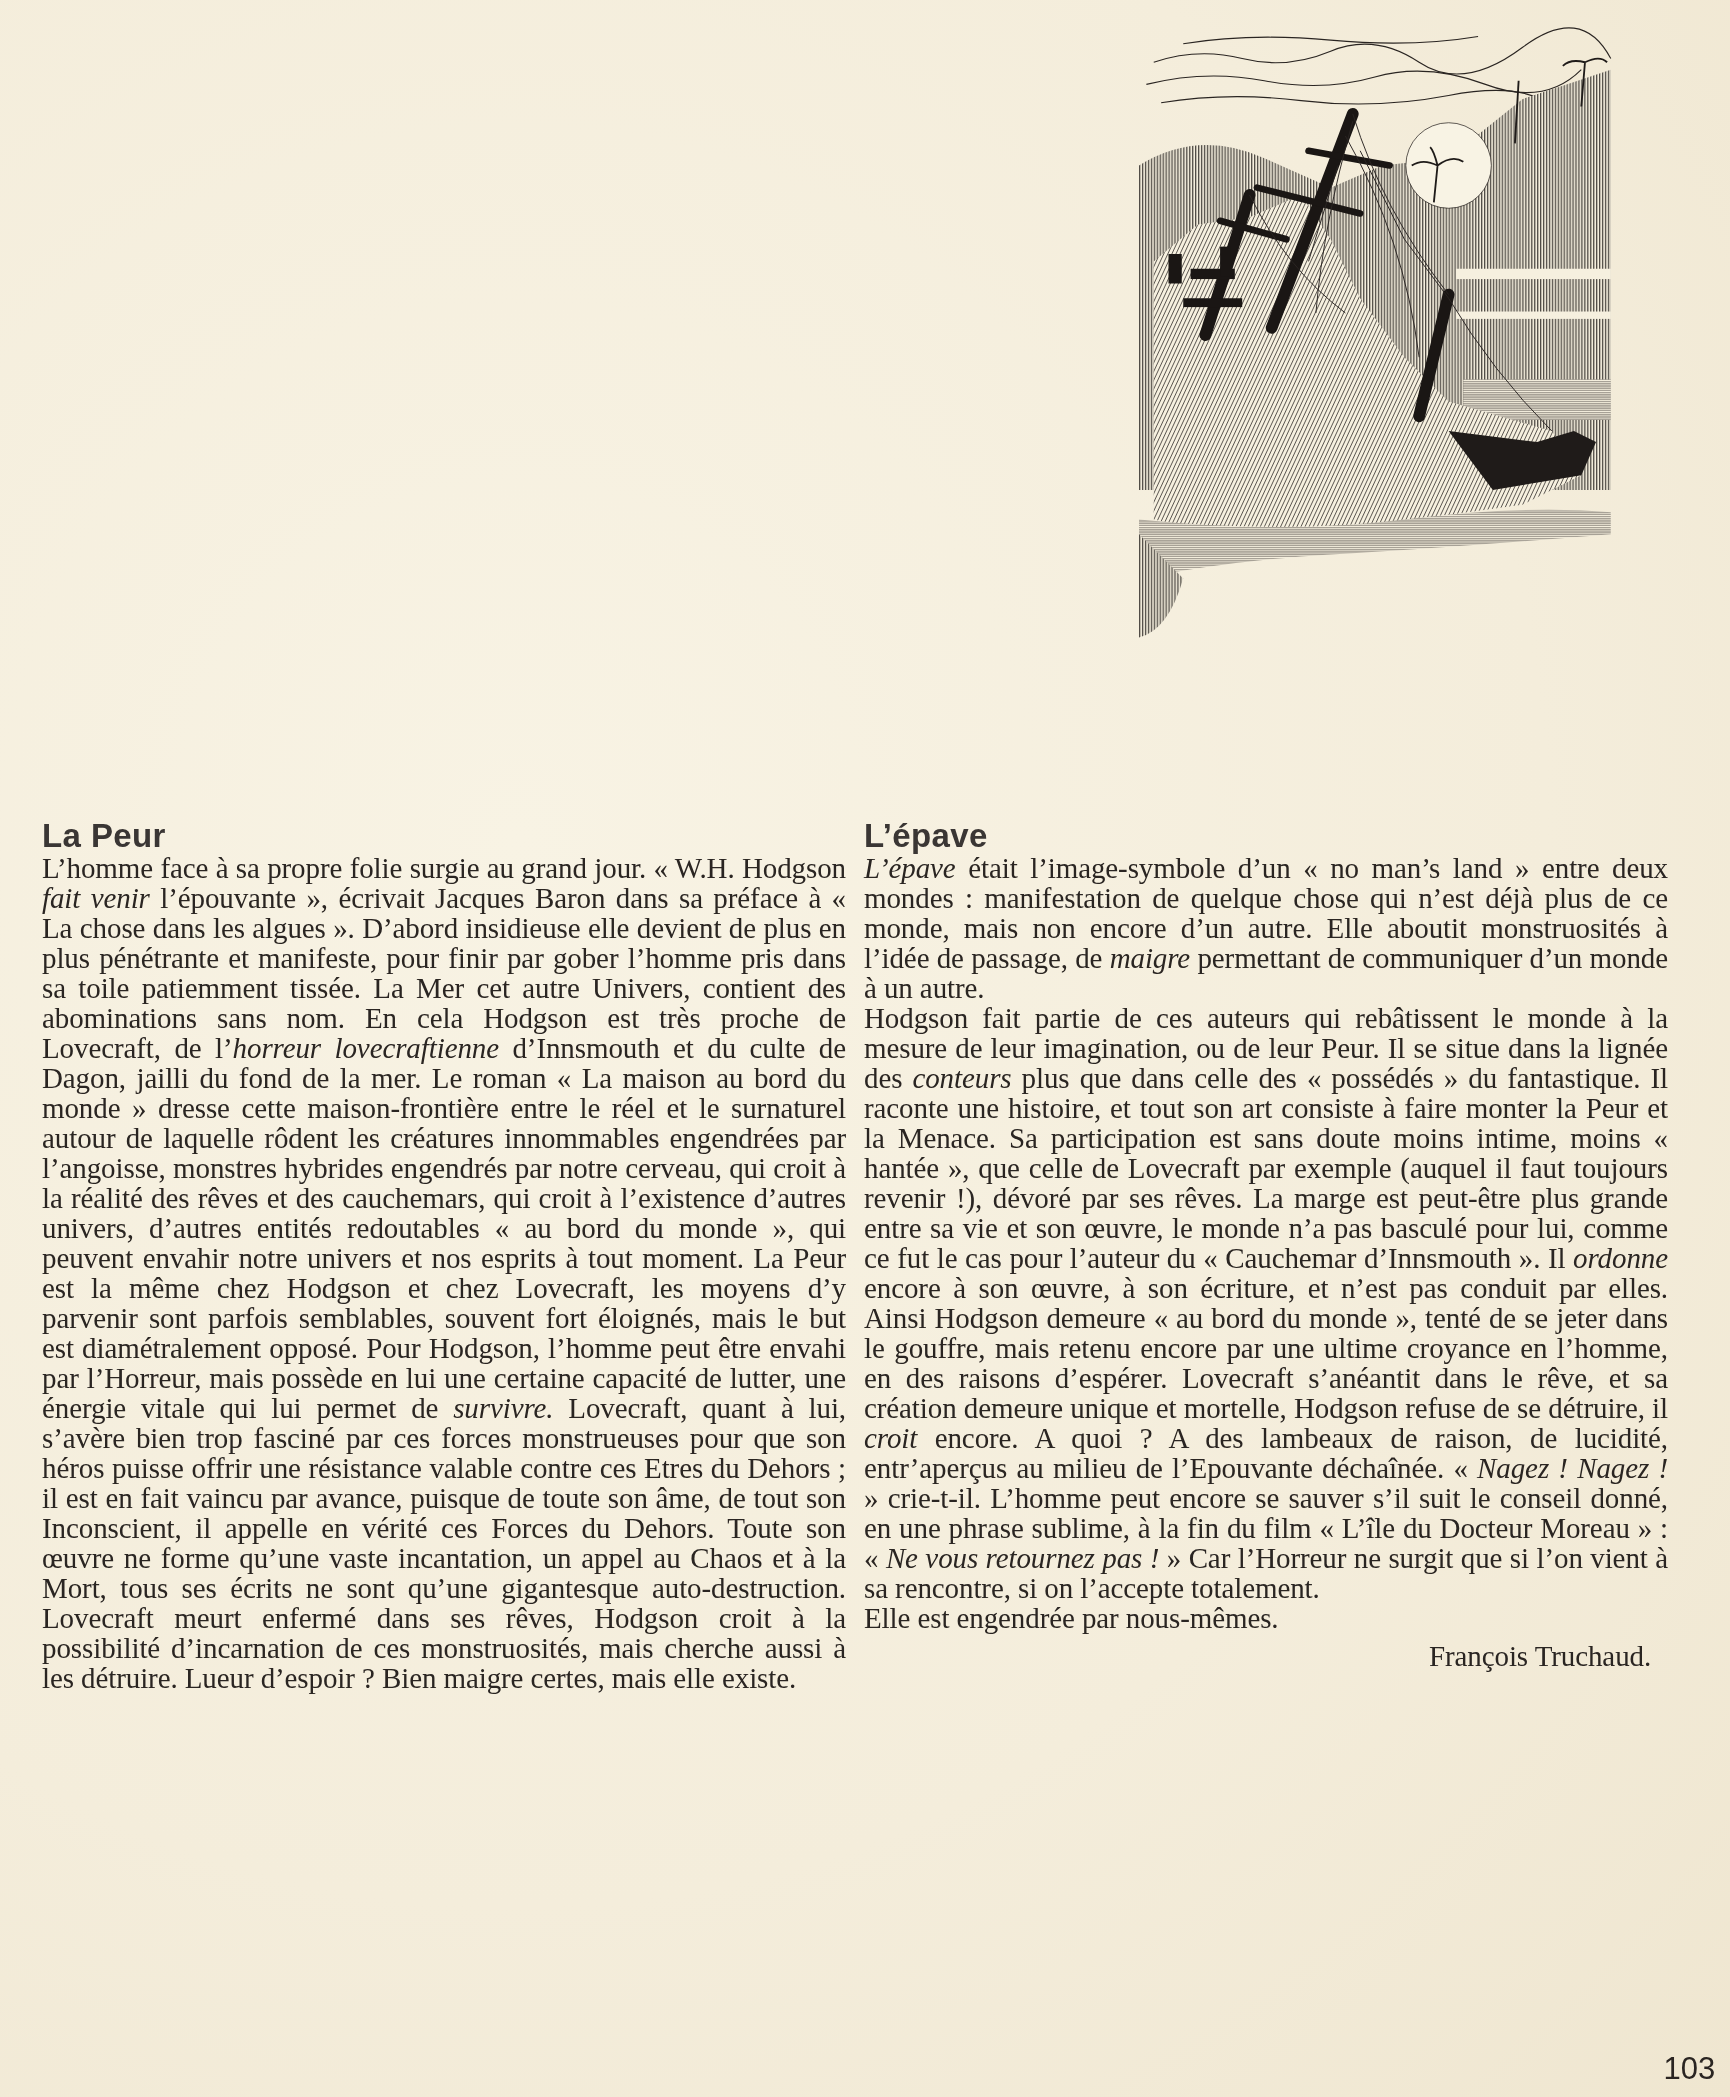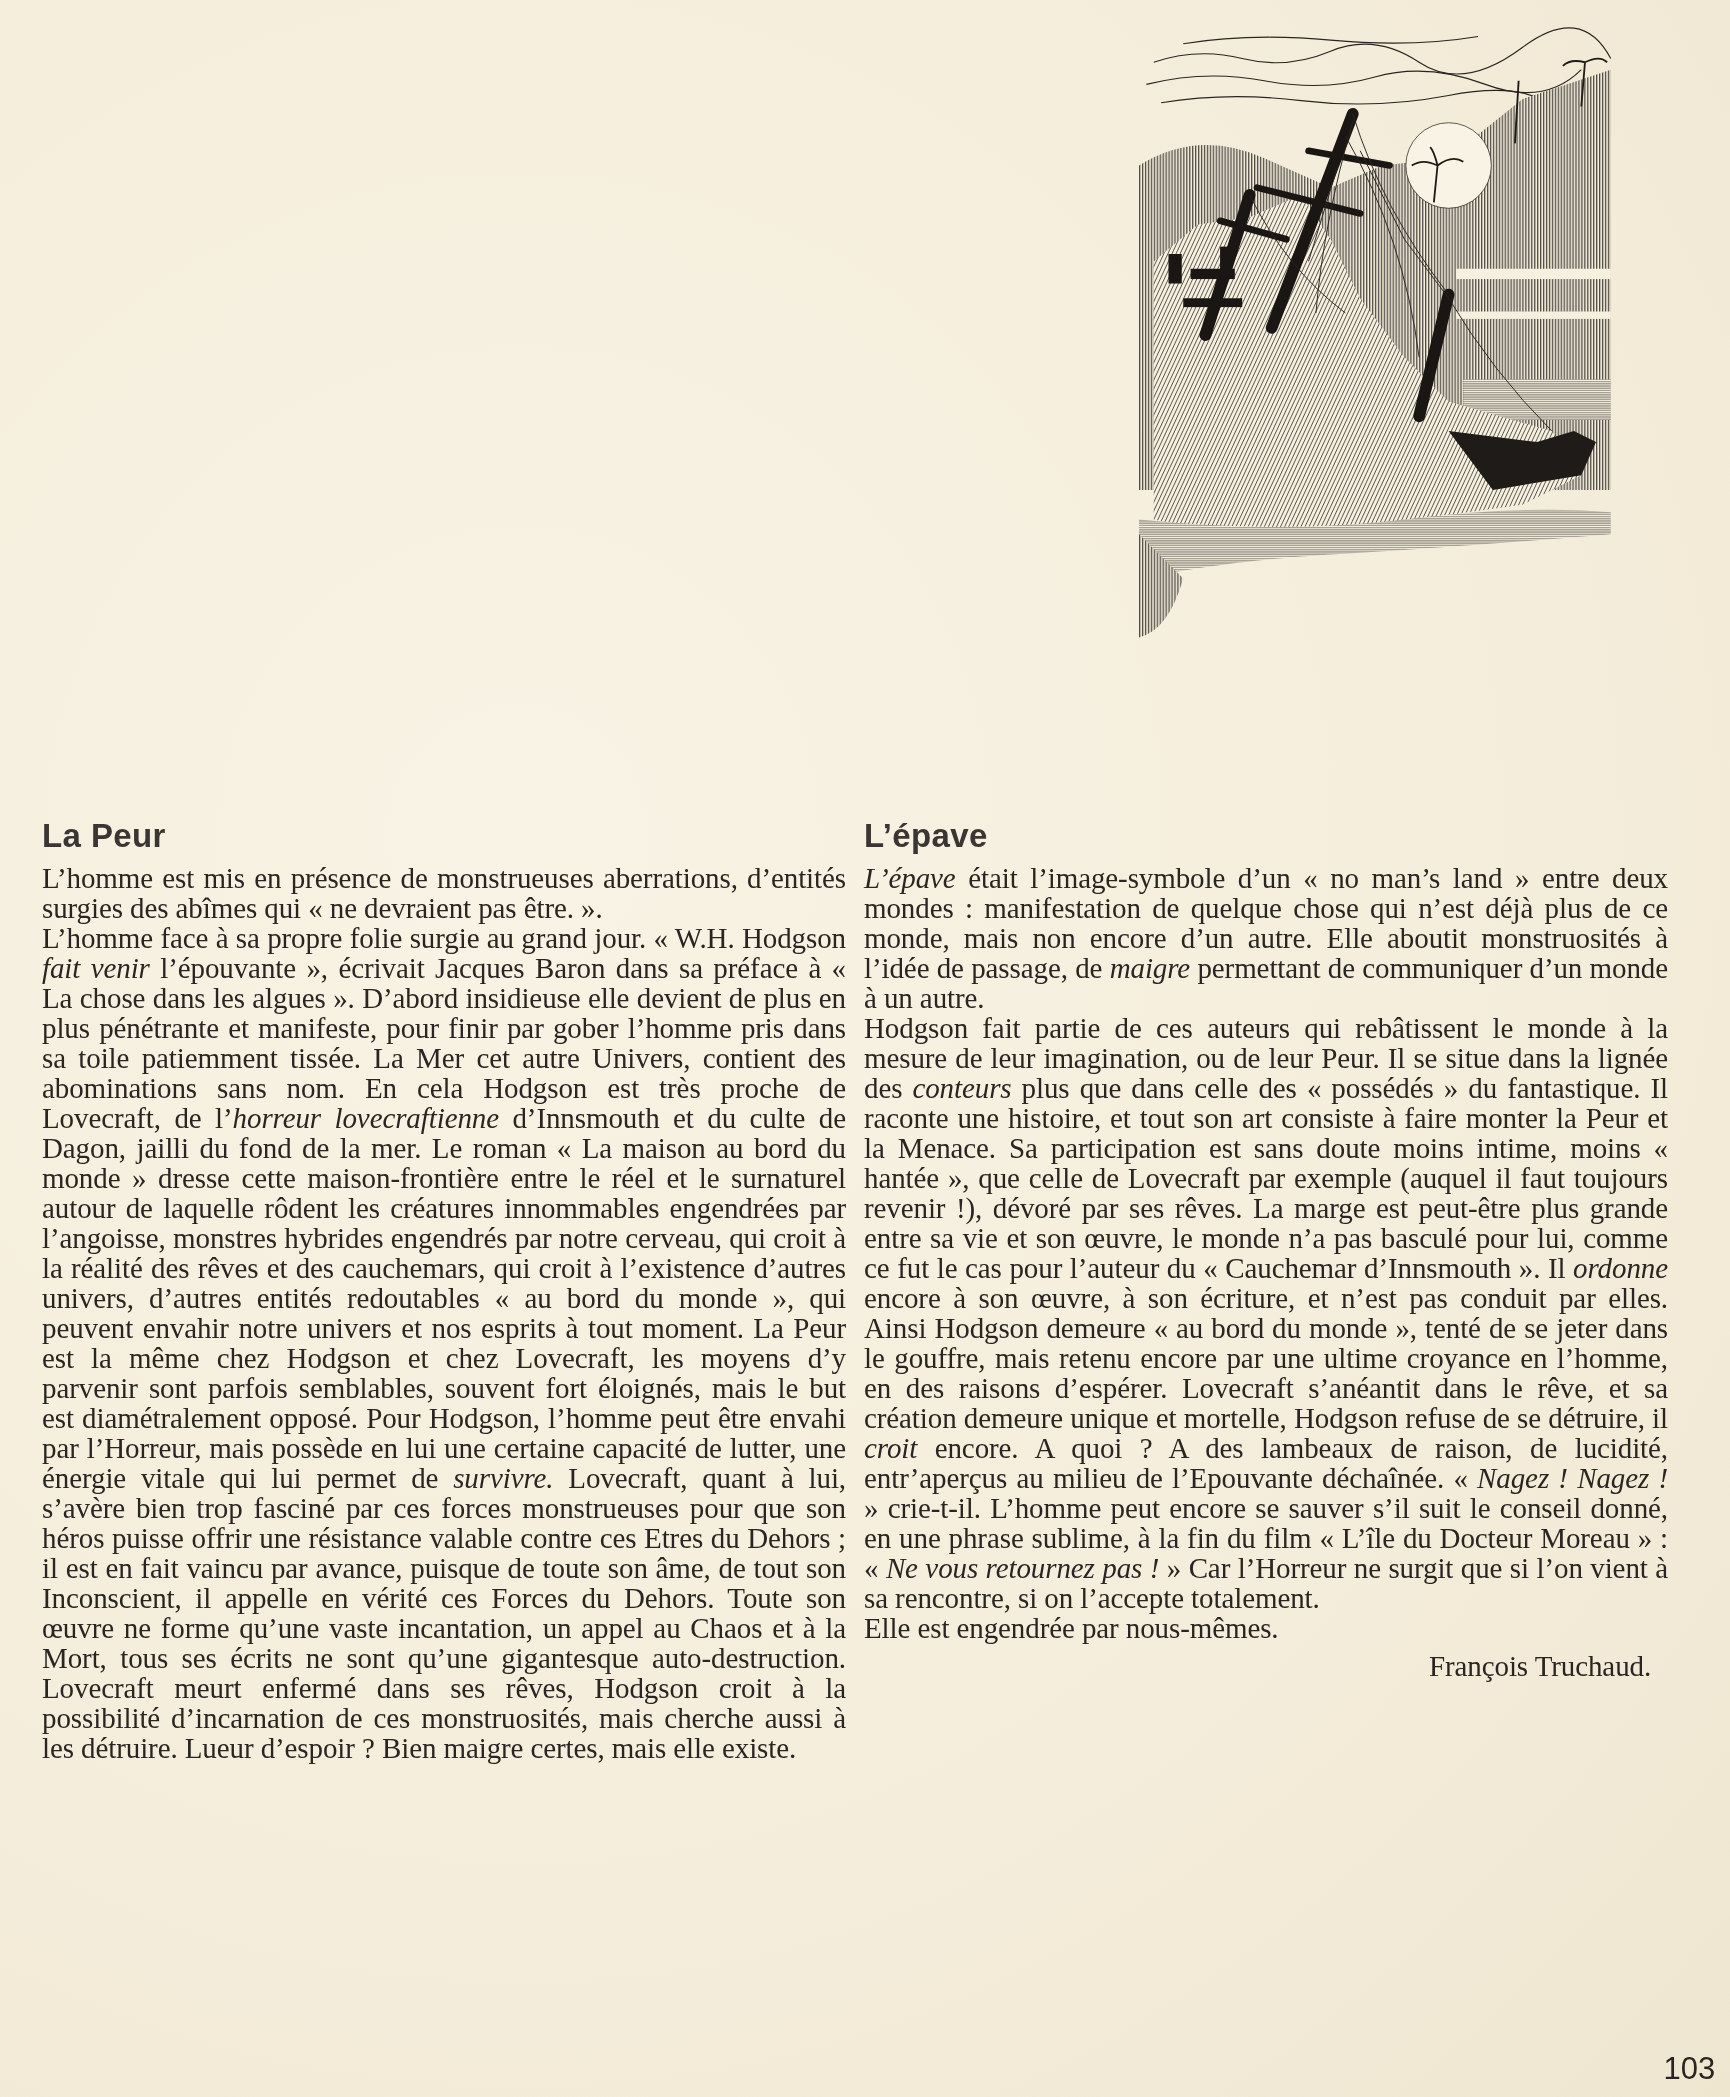--- a/index.html
+++ b/index.html
@@ -19,21 +19,21 @@
     font-family: "Liberation Serif", "DejaVu Serif", serif;
     font-size: 29px; line-height: 30px;
     text-align: justify; hyphens: manual;
     letter-spacing: -0.1px;
   }
   .col-left { left: 42px; }
   .col-right { left: 864px; }
   .heading {
     font-family: "Liberation Sans", "DejaVu Sans", sans-serif;
     font-weight: bold; font-size: 33px; line-height: 34px;
-    color: #3a3634; margin: 0 0 10px 0; letter-spacing: 0.4px;
+    color: #3a3634; margin: 0 0 0 0; letter-spacing: 0.4px;
   }
   .para { margin: 0; }
   .para i { font-style: italic; }
   .signature {
     text-align: right; margin: 8px; padding-right: 8.9px;
   }
   .page-number {
     position: absolute; right: 14.8px; bottom: 10.3px;
     font-family: "Liberation Sans", "DejaVu Sans", sans-serif;
     font-size: 31px; color: #2a2522;
@@ -114,21 +114,20 @@
     <path d="M420 560 L540 575 L590 560 L620 575 L600 620 L480 640 Z" fill="#1f1b19"></path>
 
     <path d="M0 680 Q200 700 360 680 T640 670 L640 700 Q400 720 220 730 Q100 740 0 760 Z" fill="url(#hatchH)"></path>
     <path d="M0 700 L0 840 Q40 830 60 760 Z" fill="url(#hatchV)"></path>
   </svg>
 </div>
 
 <div class="column col-left">
   <h2 class="heading">La Peur</h2>
   <div>
-      <p class="para"><span>L’homme est mis en présence de monstrueuses aber­rations, d’entités surgies des abîmes qui « ne devraient pas être. ».</span></p>
       <p class="para"><span>L’homme face à sa propre folie surgie au grand jour. « W.H. Hodgson </span><i>fait venir</i><span> l’épouvante », écrivait Jacques Baron dans sa préface à « La chose dans les algues ». D’abord insidieuse elle devient de plus en plus pénétrante et manifeste, pour finir par gober l’homme pris dans sa toile patiemment tissée. La Mer cet autre Univers, contient des abominations sans nom. En cela Hodgson est très proche de Lovecraft, de l’</span><i>horreur lovecraftienne</i><span> d’Innsmouth et du culte de Dagon, jailli du fond de la mer. Le roman « La maison au bord du monde » dresse cette maison-frontière entre le réel et le surnaturel autour de laquelle rôdent les créatures innommables engendrées par l’angoisse, monstres hybrides engendrés par notre cerveau, qui croit à la réalité des rêves et des cauche­mars, qui croit à l’existence d’autres univers, d’autres entités redoutables « au bord du monde », qui peuvent envahir notre univers et nos esprits à tout moment. La Peur est la même chez Hodgson et chez Lovecraft, les moyens d’y parvenir sont parfois semblables, sou­vent fort éloignés, mais le but est diamétralement opposé. Pour Hodgson, l’homme peut être envahi par l’Horreur, mais possède en lui une certaine capacité de lutter, une énergie vitale qui lui permet de </span><i>survivre.</i><span> Lovecraft, quant à lui, s’avère bien trop fasciné par ces forces monstrueuses pour que son héros puisse offrir une résistance valable contre ces Etres du Dehors ; il est en fait vaincu par avance, puisque de toute son âme, de tout son Inconscient, il appelle en vérité ces Forces du Dehors. Toute son œuvre ne forme qu’une vaste incantation, un appel au Chaos et à la Mort, tous ses écrits ne sont qu’une gigantesque auto-destruction. Lovecraft meurt enfermé dans ses rêves, Hodgson croit à la possibilité d’incarnation de ces monstruosités, mais cherche aussi à les détruire. Lueur d’espoir ? Bien maigre certes, mais elle existe.</span></p>
     </div>
 </div>
 
 <div class="column col-right">
   <h2 class="heading">L’épave</h2>
   <div>
       <p class="para"><i>L’épave</i><span> était l’image-symbole d’un « no man’s land » entre deux mondes : manifestation de quelque chose qui n’est déjà plus de ce monde, mais non encore d’un autre. Elle aboutit monstruosités à l’idée de passage, de </span><i>maigre</i><span> permettant de communiquer d’un monde à un autre.</span></p>
       <p class="para"><span>Hodgson fait partie de ces auteurs qui rebâtissent le monde à la mesure de leur imagination, ou de leur Peur. Il se situe dans la lignée des </span><i>conteurs</i><span> plus que dans celle des « possédés » du fantastique. Il raconte une histoire, et tout son art consiste à faire monter la Peur et la Menace. Sa participation est sans doute moins intime, moins « hantée », que celle de Lovecraft par exemple (auquel il faut toujours revenir !), dévoré par ses rêves. La marge est peut-être plus grande entre sa vie et son œuvre, le monde n’a pas basculé pour lui, comme ce fut le cas pour l’auteur du « Cauchemar d’Innsmouth ». Il </span><i>ordonne</i><span> encore à son œuvre, à son écriture, et n’est pas conduit par elles. Ainsi Hodgson demeure « au bord du monde », tenté de se jeter dans le gouffre, mais retenu encore par une ultime croyance en l’homme, en des raisons d’espérer. Lovecraft s’anéantit dans le rêve, et sa création demeure unique et mortelle, Hodgson refuse de se détruire, il </span><i>croit</i><span> encore. A quoi ? A des lambeaux de raison, de lucidité, entr’aperçus au milieu de l’Epouvante déchaînée. « </span><i>Nagez ! Nagez !</i><span> » crie-t-il. L’homme peut encore se sauver s’il suit le conseil donné, en une phrase sublime, à la fin du film « L’île du Docteur Moreau » : « </span><i>Ne vous retournez pas !</i><span> » Car l’Horreur ne surgit que si l’on vient à sa rencontre, si on l’accepte tota­lement.</span></p>
       <p class="para"><span>Elle est engendrée par nous-mêmes.</span></p>

